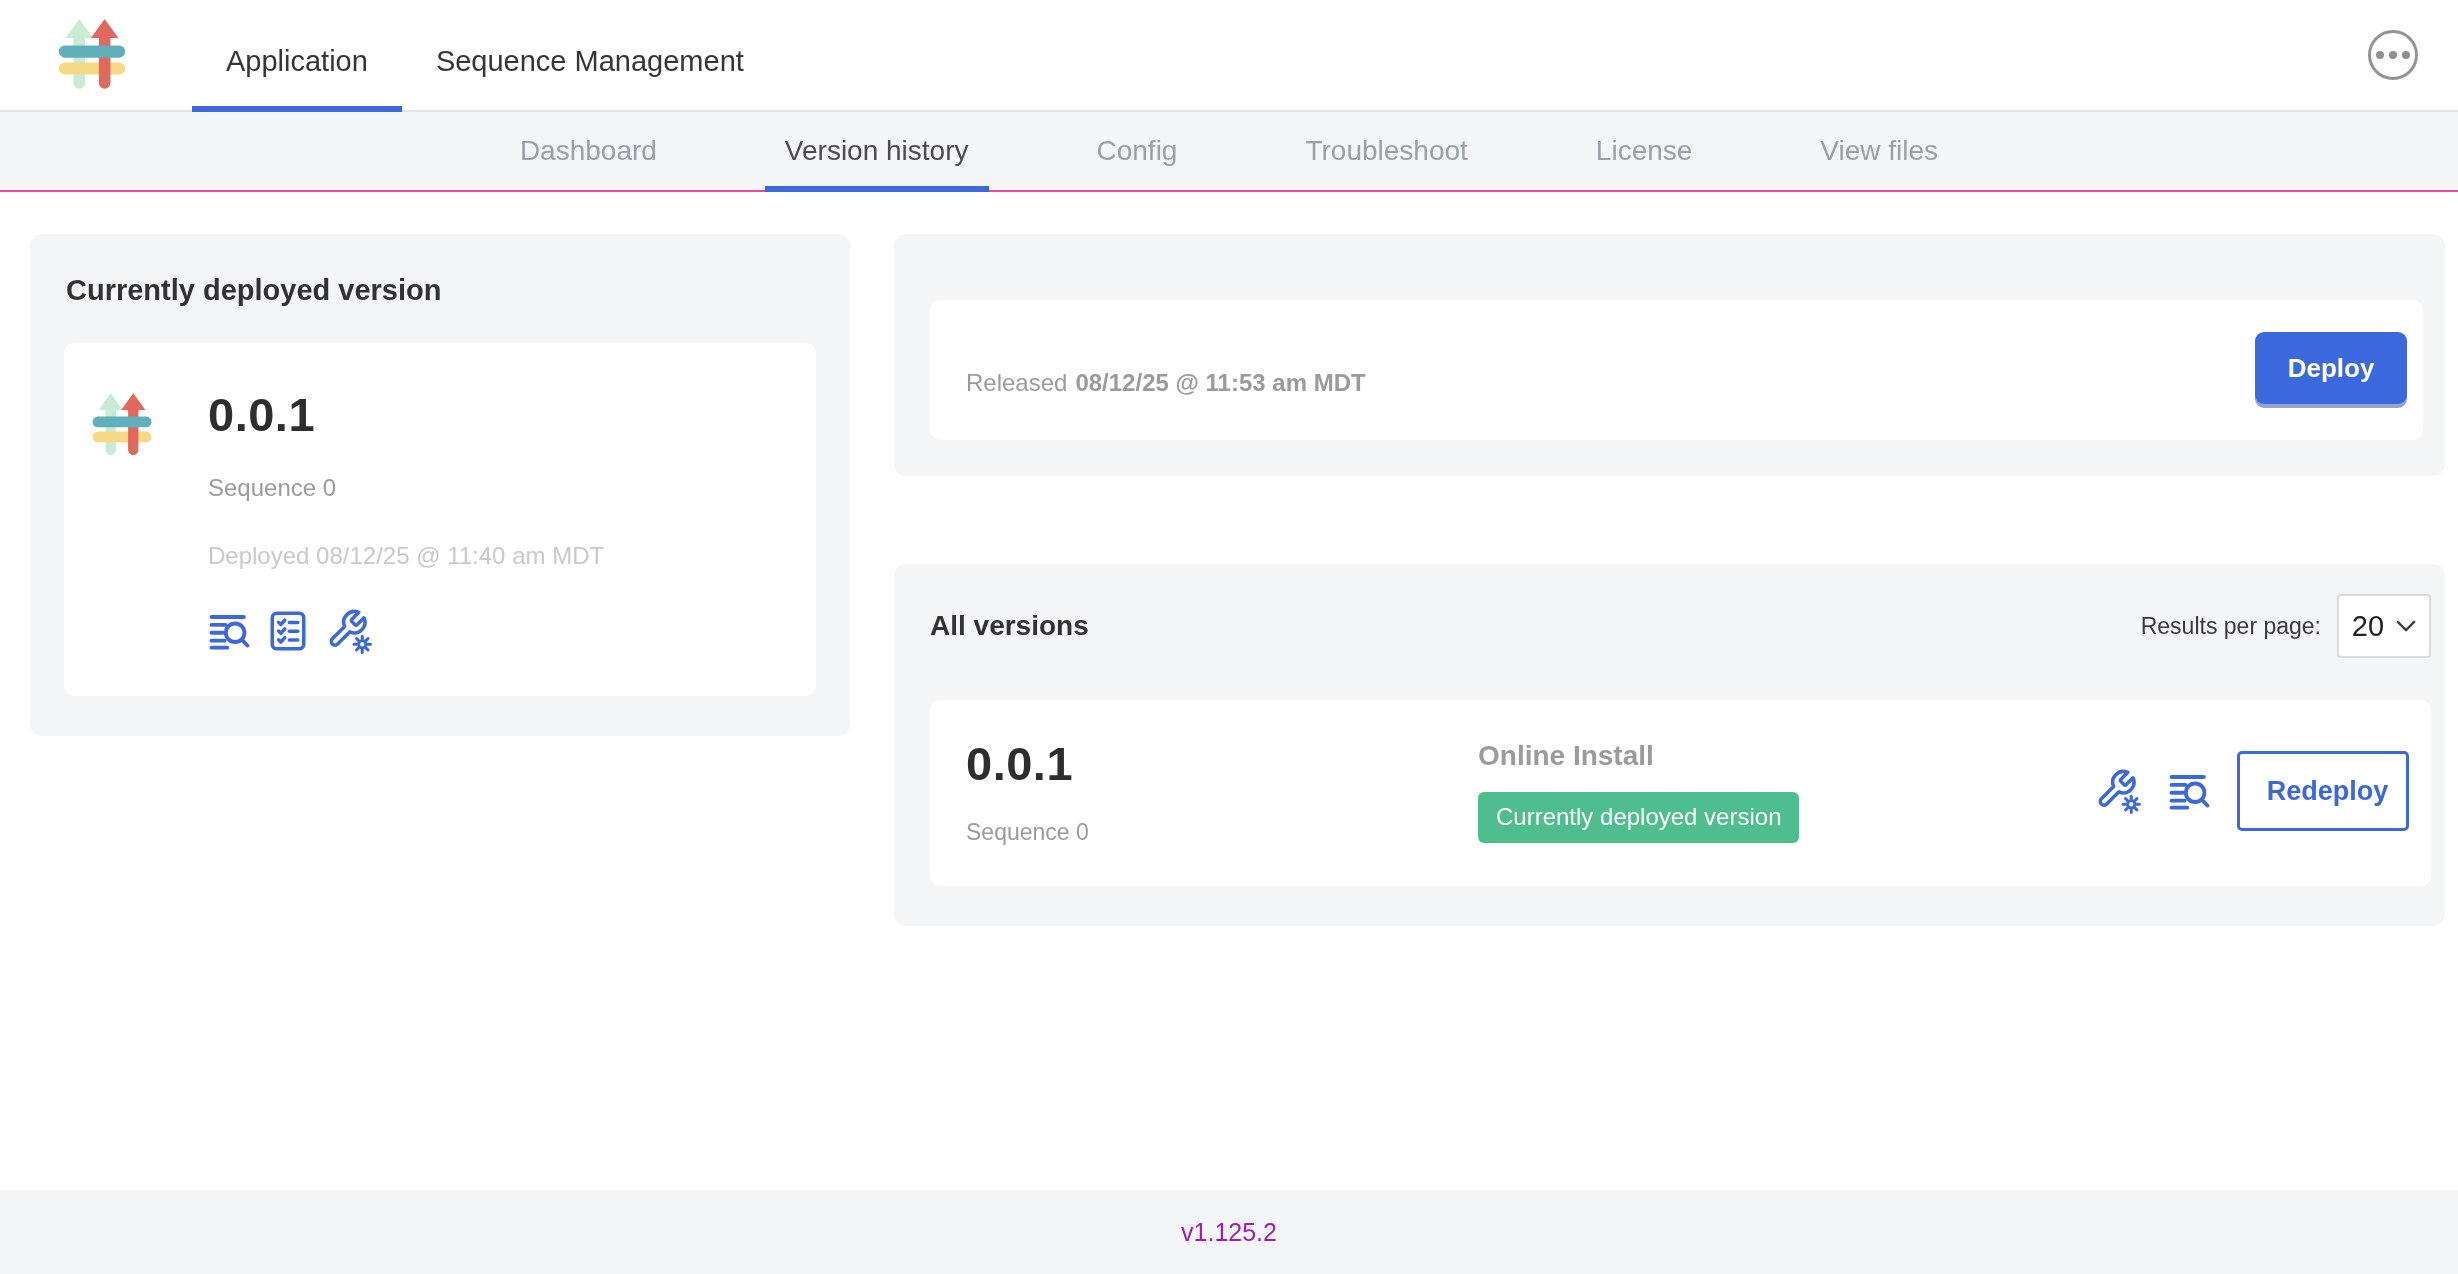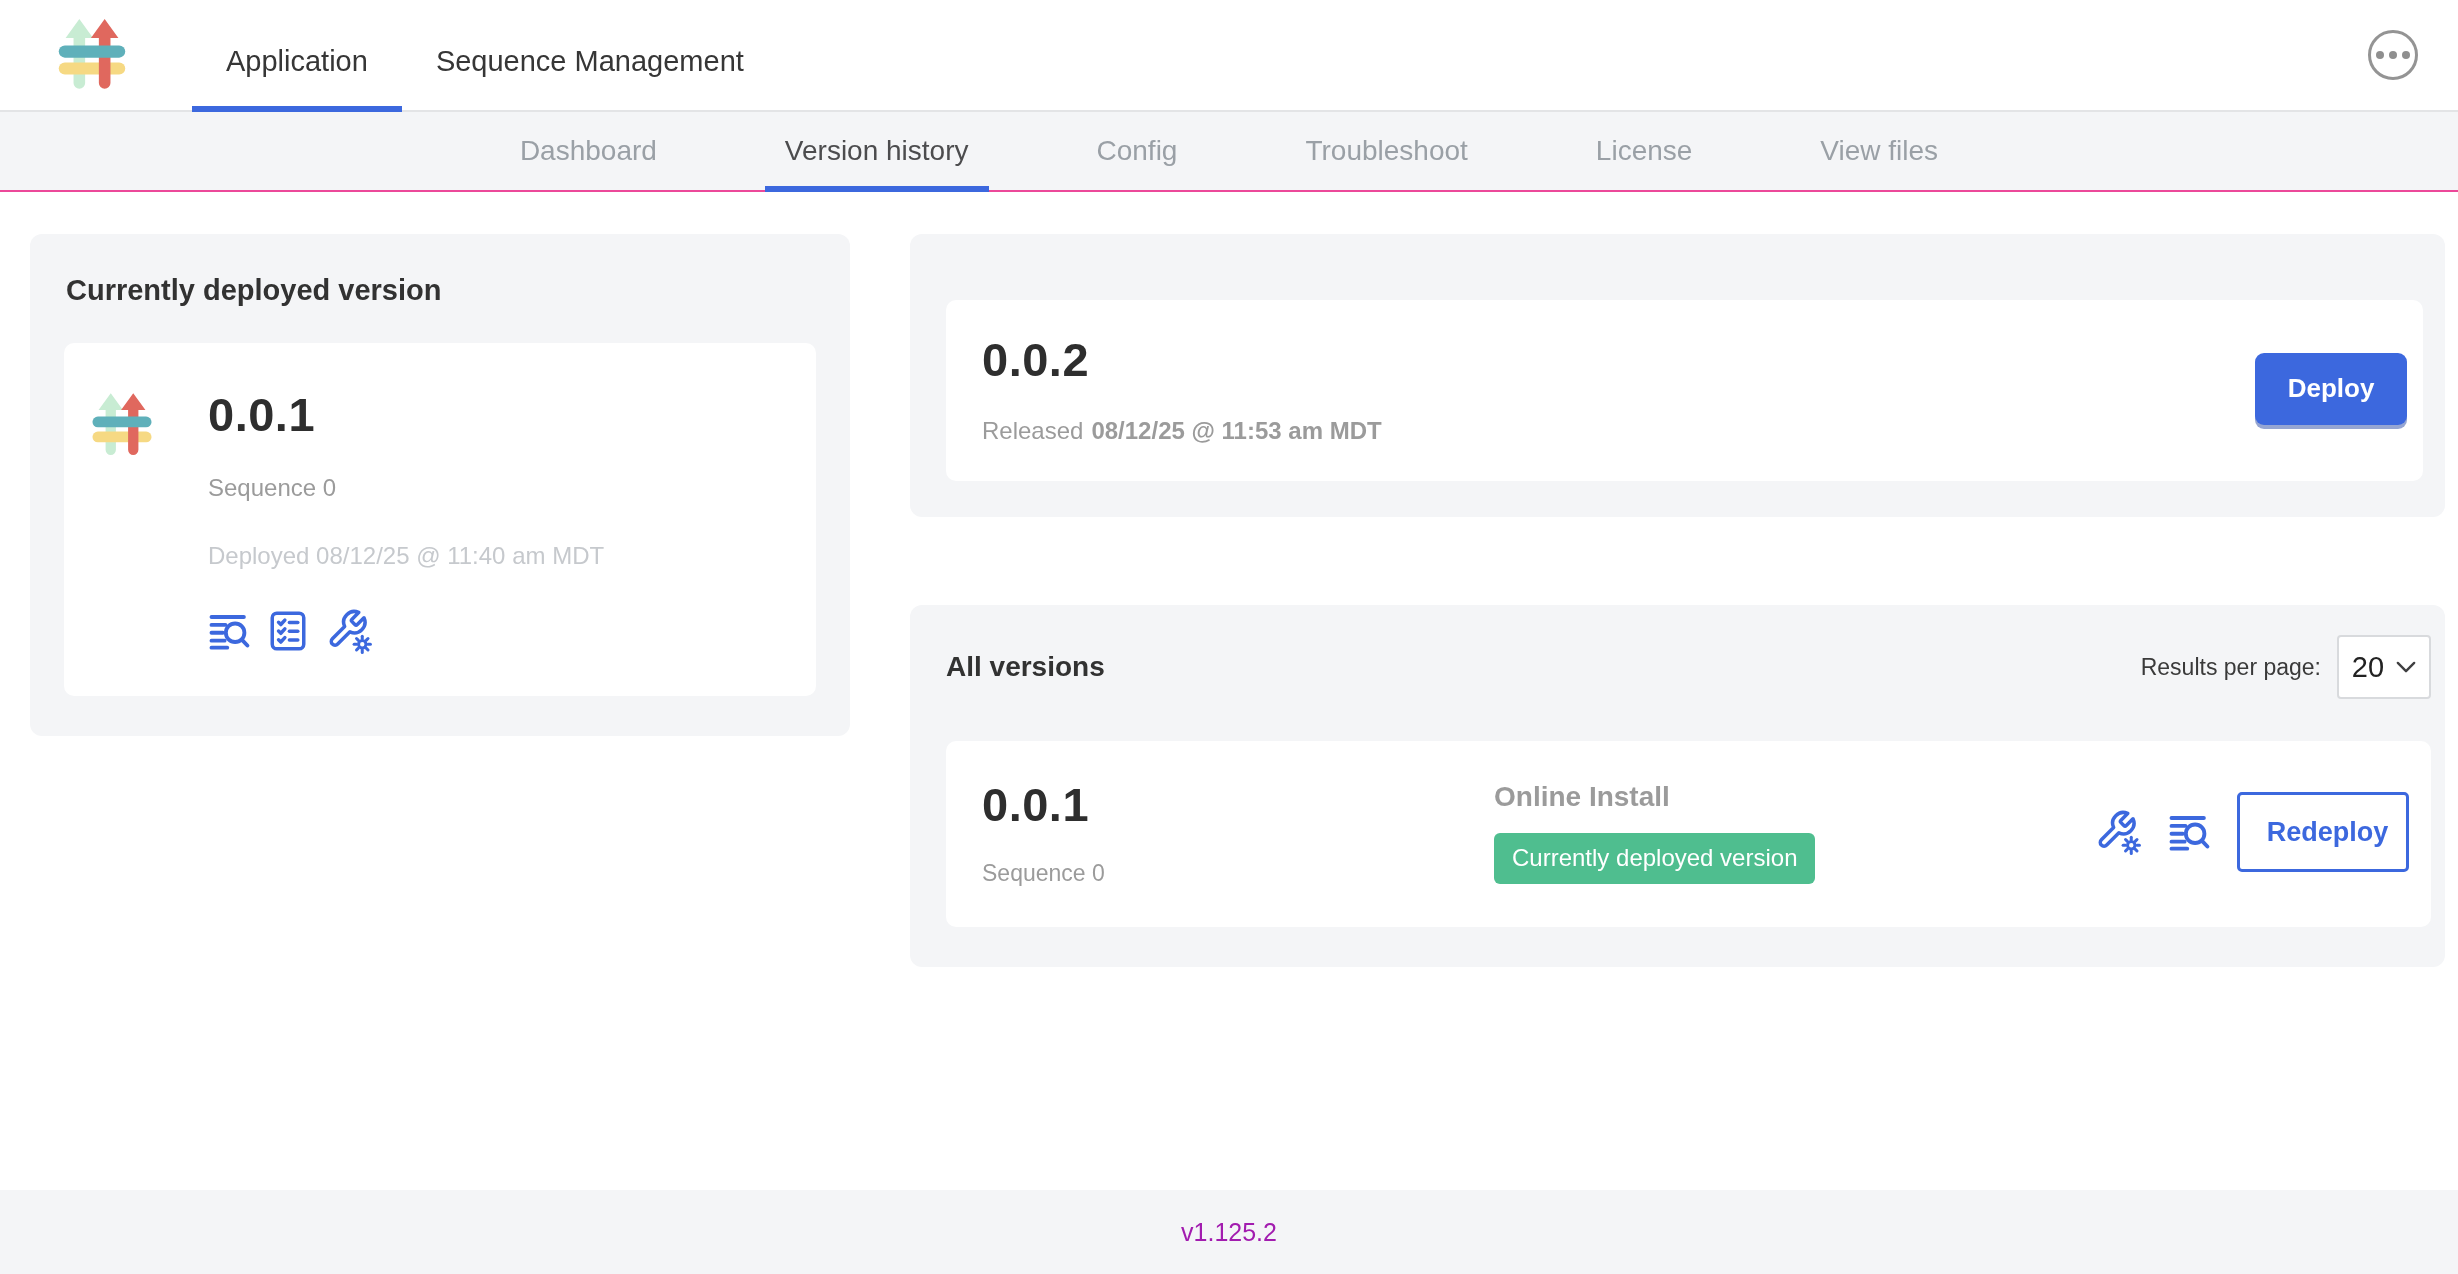--- a/index.html
+++ b/index.html
@@ -28,21 +28,21 @@
   
   .subnav { flex:none; height:80px; background:#f4f5f7; border-bottom:2px solid #ec4899;
             display:flex; justify-content:center; }
   .sub-tab { display:flex; align-items:center; padding:0 20px; margin:0 44px; font-size:28px;
              color:#9aa0a6; position:relative; cursor:pointer; white-space:nowrap; }
   .sub-tab.active { color:#4c4c4e; font-weight:500; }
   .sub-tab.active::after { content:""; position:absolute; left:0; right:0; bottom:-2px; height:6px; background:#3c68de; }
 
   
   .main { flex:1; background:#fff; display:flex; align-items:flex-start;
-          padding:42px 13px 0 30px; gap:60px; }
+          padding:42px 13px 0 30px; gap:44px; }
   .card { background:#f4f5f7; border-radius:12px; }
 
   
   .deployed-card { width:820px; padding:34px 34px 40px 34px; flex:none; }
   .card-big-title { font-size:29px; font-weight:700; color:#323232; margin:6px 0 0 2px; }
   .deployed-inner { margin-top:36px; background:#fff; border-radius:10px; padding:44px 30px 42px 28px; display:flex; }
   .deployed-logo { flex:none; margin:4px 56px 0 0; }
   .big-version { font-size:47px; font-weight:700; color:#2e2e2e; letter-spacing:.5px; }
   .seq-text { font-size:24px; color:#9b9b9b; margin-top:32px; }
   .deployed-date { font-size:24px; color:#c6c9cd; margin-top:40px; }
@@ -200,21 +200,20 @@
         </div>
       </div>
     </div>
   </section>
 
   <div class="right-col">
 
     <section class="card updates-card">
       <div class="updates-inner">
         <div>
-          <div class="big-version">0.0.2</div>
           <div class="released-line">
             <span>Released</span><b>08/12/25 @ 11:53 am MDT</b>
           </div>
         </div>
         <button class="deploy-btn">Deploy</button>
       </div>
     </section>
 
     <section class="card versions-card">
       <div class="card-header">

